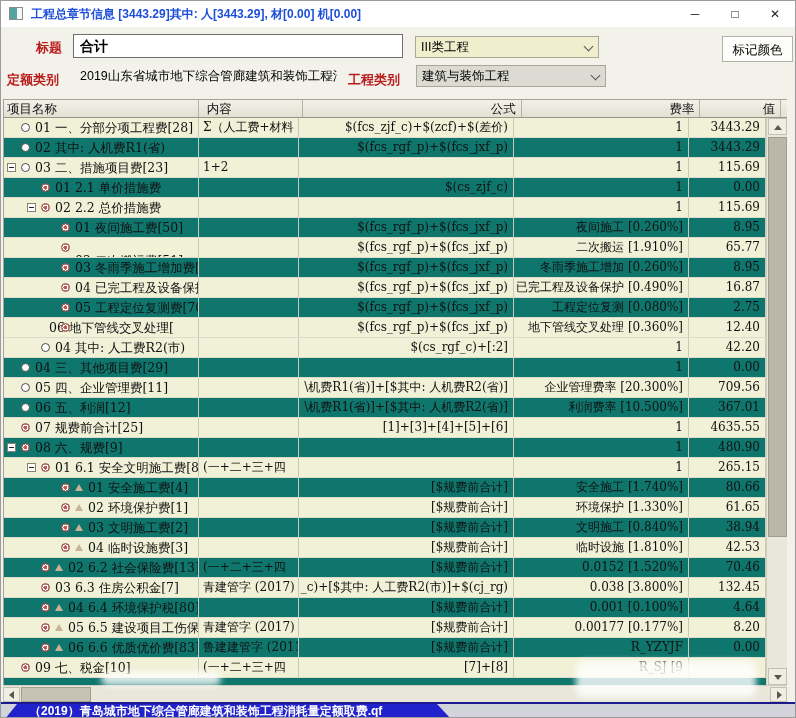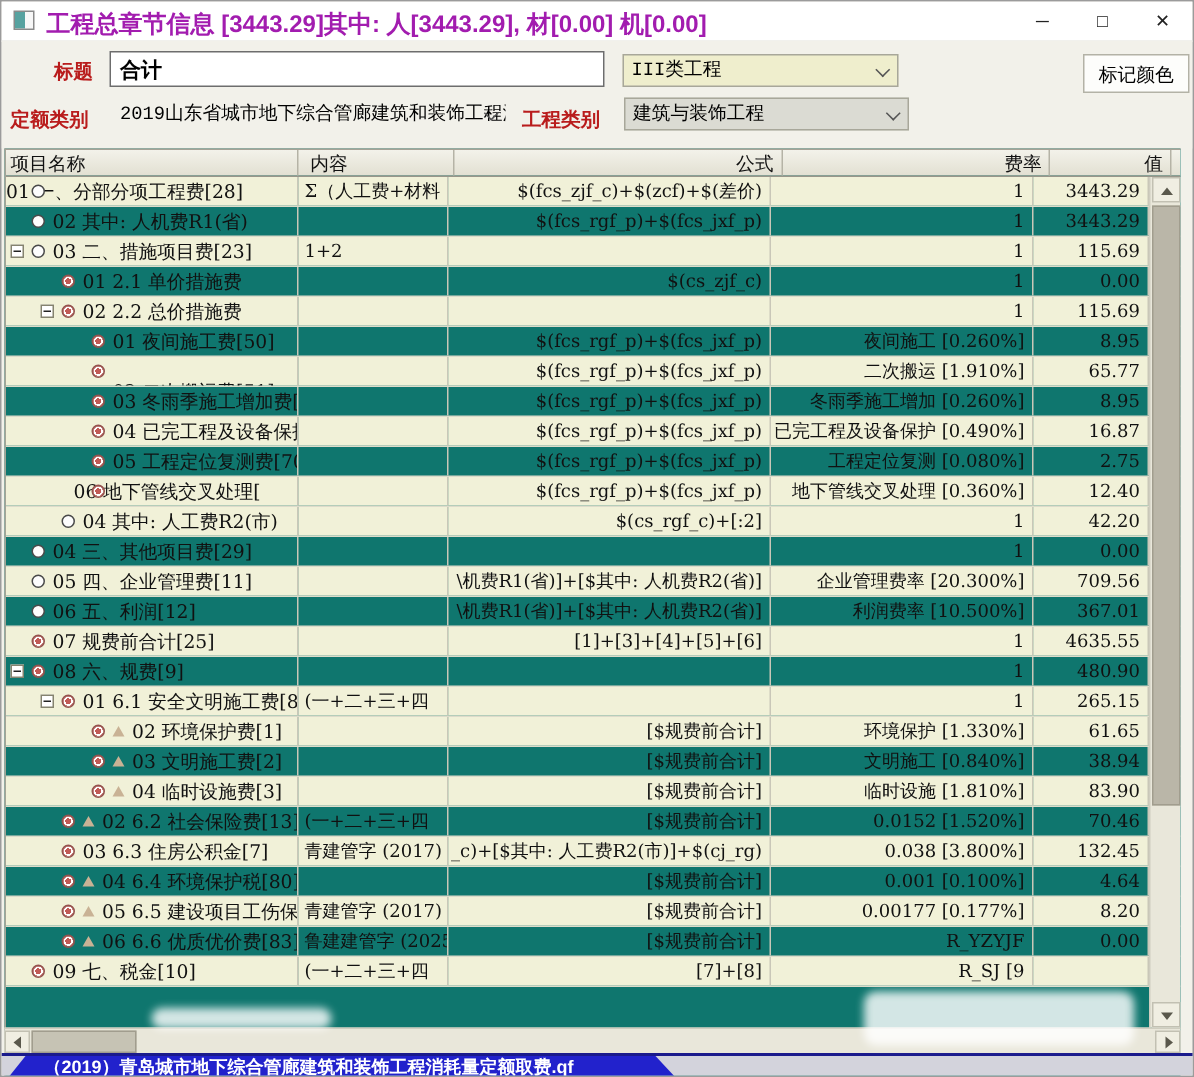--- a/index.html
+++ b/index.html
@@ -3,31 +3,31 @@
 <meta charset="utf-8">
 <style>
   html,body{margin:0;padding:0;background:#fff;}
   .win{position:relative;width:796px;height:718px;border:1px solid #9b9b9b;box-sizing:border-box;
        font-family:"Liberation Sans",sans-serif;overflow:hidden;background:#f2f1ea;}
   
   .titlebar{position:absolute;left:0;top:0;width:100%;height:26px;background:#ffffff;
             border-bottom:1px solid #e4e4e4;}
   .app-icon{position:absolute;left:8px;top:6px;width:14px;height:13px;border:1px solid #8a8a8a;
             background:linear-gradient(90deg,#57a2a0 0 55%,#f7f7f7 55%);box-sizing:border-box;}
-  .wtitle{position:absolute;left:30px;top:5px;font-size:16px;font-weight:bold;color:#a21caf;white-space:nowrap;}
+  .wtitle{position:absolute;left:30px;top:5px;font-size:12px;font-weight:bold;color:#1d4ed8;white-space:nowrap;}
   .winbtns{position:absolute;right:0;top:0;height:26px;display:flex;}
   .wbtn{width:40px;height:26px;text-align:center;line-height:26px;font-size:12px;color:#222;}
   
   .form{position:absolute;left:0;top:26px;width:100%;height:72px;background:#f2f1ea;}
   .flabel{position:absolute;font-size:13px;font-weight:bold;color:#b91c1c;white-space:nowrap;}
   .tinput{position:absolute;left:72px;top:7px;width:330px;height:24px;background:#fff;
           border:1px solid #6d6d6d;box-sizing:border-box;line-height:22px;padding-left:6px;
           font-size:14px;font-weight:bold;color:#000;}
   .select{position:absolute;height:22px;box-sizing:border-box;line-height:20px;font-size:12.5px;
-          color:#000;padding-left:5px;white-space:nowrap;overflow:hidden;font-family:Liberation Mono, monospace;}
+          color:#000;padding-left:5px;white-space:nowrap;overflow:hidden;}
   .sel-class{left:414px;top:9px;width:184px;background:#efeecd;border:1px solid #a8a79a;}
   .sel-quota{left:74px;top:39px;width:262px;background:transparent;}
   .sel-cat{left:415px;top:38px;width:190px;background:#dbdbd3;border:1px solid #a8a79a;}
   .chev{position:absolute;right:6px;top:6px;width:6px;height:6px;border-right:1.5px solid #555;
         border-bottom:1.5px solid #555;transform:rotate(45deg);}
   .markbtn{position:absolute;left:721px;top:9px;width:71px;height:26px;background:#fdfdfb;
            border:1px solid #b3b2a6;box-sizing:border-box;font-size:12.5px;color:#000;
            text-align:center;line-height:24px;font-family:"Liberation Sans",sans-serif;}
   
   .grid{position:absolute;left:2px;top:98px;width:784px;height:642px;background:#0f766e;
@@ -127,46 +127,47 @@
 
   <div class="grid">
     <div class="ghead">
       <div class="cell c-name" style="padding-left:3px;">项目名称</div>
       <div class="cell c-content">内容</div>
       <div class="cell c-formula">公式</div>
       <div class="cell c-rate">费率</div>
       <div class="cell c-value">值</div>
     </div>
     <div>
-        <div class="trow shade"><div class="cell c-name"><span class="nodeicon n-circle" style="left: 17px;"></span><span class="ntext" style="">01 一、分部分项工程费[28]</span></div><div class="cell c-content">Σ（人工费+材料</div><div class="cell c-formula">$(fcs_zjf_c)+$(zcf)+$(差价)</div><div class="cell c-rate">1</div><div class="cell c-value">3443.29</div></div>
+        <div class="trow shade"><div class="cell c-name"><span class="nodeicon n-circle" style="left: 17px;"></span><span class="ntext" style="padding-left: 31px;">01 一、分部分项工程费[28]</span></div><div class="cell c-content">Σ（人工费+材料</div><div class="cell c-formula">$(fcs_zjf_c)+$(zcf)+$(差价)</div><div class="cell c-rate">1</div><div class="cell c-value">3443.29</div></div>
         <div class="trow"><div class="cell c-name"><span class="nodeicon n-circle" style="left: 17px;"></span><span class="ntext" style="padding-left: 31px;">02 其中: 人机费R1(省)</span></div><div class="cell c-content"></div><div class="cell c-formula">$(fcs_rgf_p)+$(fcs_jxf_p)</div><div class="cell c-rate">1</div><div class="cell c-value">3443.29</div></div>
         <div class="trow shade"><div class="cell c-name"><span class="expander" style="left: 3px;"></span><span class="nodeicon n-circle" style="left: 17px;"></span><span class="ntext" style="padding-left: 31px;">03 二、措施项目费[23]</span></div><div class="cell c-content">1+2</div><div class="cell c-formula"></div><div class="cell c-rate">1</div><div class="cell c-value">115.69</div></div>
         <div class="trow"><div class="cell c-name"><span class="nodeicon n-dot" style="left: 37px;"></span><span class="ntext" style="padding-left: 51px;">01 2.1 单价措施费</span></div><div class="cell c-content"></div><div class="cell c-formula">$(cs_zjf_c)</div><div class="cell c-rate">1</div><div class="cell c-value">0.00</div></div>
         <div class="trow shade"><div class="cell c-name"><span class="expander" style="left: 23px;"></span><span class="nodeicon n-dot" style="left: 37px;"></span><span class="ntext" style="padding-left: 51px;">02 2.2 总价措施费</span></div><div class="cell c-content"></div><div class="cell c-formula"></div><div class="cell c-rate">1</div><div class="cell c-value">115.69</div></div>
         <div class="trow"><div class="cell c-name"><span class="nodeicon n-dot" style="left: 57px;"></span><span class="ntext" style="padding-left: 71px;">01 夜间施工费[50]</span></div><div class="cell c-content"></div><div class="cell c-formula">$(fcs_rgf_p)+$(fcs_jxf_p)</div><div class="cell c-rate">夜间施工 [0.260%]</div><div class="cell c-value">8.95</div></div>
         <div class="trow shade"><div class="cell c-name"><span class="nodeicon n-dot" style="left: 57px;"></span><span class="ntext" style="padding-left: 71px; margin-top: 13px;">02 二次搬运费[51]</span></div><div class="cell c-content"></div><div class="cell c-formula">$(fcs_rgf_p)+$(fcs_jxf_p)</div><div class="cell c-rate">二次搬运 [1.910%]</div><div class="cell c-value">65.77</div></div>
         <div class="trow"><div class="cell c-name"><span class="nodeicon n-dot" style="left: 57px;"></span><span class="ntext" style="padding-left: 71px;">03 冬雨季施工增加费[</span></div><div class="cell c-content"></div><div class="cell c-formula">$(fcs_rgf_p)+$(fcs_jxf_p)</div><div class="cell c-rate">冬雨季施工增加 [0.260%]</div><div class="cell c-value">8.95</div></div>
         <div class="trow shade"><div class="cell c-name"><span class="nodeicon n-dot" style="left: 57px;"></span><span class="ntext" style="padding-left: 71px;">04 已完工程及设备保护</span></div><div class="cell c-content"></div><div class="cell c-formula">$(fcs_rgf_p)+$(fcs_jxf_p)</div><div class="cell c-rate">已完工程及设备保护 [0.490%]</div><div class="cell c-value">16.87</div></div>
         <div class="trow"><div class="cell c-name"><span class="nodeicon n-dot" style="left: 57px;"></span><span class="ntext" style="padding-left: 71px;">05 工程定位复测费[70</span></div><div class="cell c-content"></div><div class="cell c-formula">$(fcs_rgf_p)+$(fcs_jxf_p)</div><div class="cell c-rate">工程定位复测 [0.080%]</div><div class="cell c-value">2.75</div></div>
         <div class="trow shade"><div class="cell c-name"><span class="nodeicon n-dot" style="left: 57px;"></span><span class="ntext" style="padding-left: 45px;">06 地下管线交叉处理[</span></div><div class="cell c-content"></div><div class="cell c-formula">$(fcs_rgf_p)+$(fcs_jxf_p)</div><div class="cell c-rate">地下管线交叉处理 [0.360%]</div><div class="cell c-value">12.40</div></div>
         <div class="trow shade"><div class="cell c-name"><span class="nodeicon n-circle" style="left: 37px;"></span><span class="ntext" style="padding-left: 51px;">04 其中: 人工费R2(市)</span></div><div class="cell c-content"></div><div class="cell c-formula">$(cs_rgf_c)+[:2]</div><div class="cell c-rate">1</div><div class="cell c-value">42.20</div></div>
         <div class="trow"><div class="cell c-name"><span class="nodeicon n-circle" style="left: 17px;"></span><span class="ntext" style="padding-left: 31px;">04 三、其他项目费[29]</span></div><div class="cell c-content"></div><div class="cell c-formula"></div><div class="cell c-rate">1</div><div class="cell c-value">0.00</div></div>
         <div class="trow shade"><div class="cell c-name"><span class="nodeicon n-circle" style="left: 17px;"></span><span class="ntext" style="padding-left: 31px;">05 四、企业管理费[11]</span></div><div class="cell c-content"></div><div class="cell c-formula">\机费R1(省)]+[$其中: 人机费R2(省)]</div><div class="cell c-rate">企业管理费率 [20.300%]</div><div class="cell c-value">709.56</div></div>
         <div class="trow"><div class="cell c-name"><span class="nodeicon n-circle" style="left: 17px;"></span><span class="ntext" style="padding-left: 31px;">06 五、利润[12]</span></div><div class="cell c-content"></div><div class="cell c-formula">\机费R1(省)]+[$其中: 人机费R2(省)]</div><div class="cell c-rate">利润费率 [10.500%]</div><div class="cell c-value">367.01</div></div>
         <div class="trow shade"><div class="cell c-name"><span class="nodeicon n-dot" style="left: 17px;"></span><span class="ntext" style="padding-left: 31px;">07 规费前合计[25]</span></div><div class="cell c-content"></div><div class="cell c-formula">[1]+[3]+[4]+[5]+[6]</div><div class="cell c-rate">1</div><div class="cell c-value">4635.55</div></div>
         <div class="trow"><div class="cell c-name"><span class="expander" style="left: 3px;"></span><span class="nodeicon n-dot" style="left: 17px;"></span><span class="ntext" style="padding-left: 31px;">08 六、规费[9]</span></div><div class="cell c-content"></div><div class="cell c-formula"></div><div class="cell c-rate">1</div><div class="cell c-value">480.90</div></div>
         <div class="trow shade"><div class="cell c-name"><span class="expander" style="left: 23px;"></span><span class="nodeicon n-dot" style="left: 37px;"></span><span class="ntext" style="padding-left: 51px;">01 6.1 安全文明施工费[84</span></div><div class="cell c-content">(一+二+三+四</div><div class="cell c-formula"></div><div class="cell c-rate">1</div><div class="cell c-value">265.15</div></div>
+        <div class="trow"><div class="cell c-name"><span class="nodeicon n-dot" style="left: 57px;"></span><span class="tri" style="left: 71px;"></span><span class="ntext" style="padding-left: 84px;">01 安全施工费[4]</span></div><div class="cell c-content"></div><div class="cell c-formula">[$规费前合计]</div><div class="cell c-rate">安全施工 [1.740%]</div><div class="cell c-value">80.66</div></div>
         <div class="trow shade"><div class="cell c-name"><span class="nodeicon n-dot" style="left: 57px;"></span><span class="tri" style="left: 71px;"></span><span class="ntext" style="padding-left: 84px;">02 环境保护费[1]</span></div><div class="cell c-content"></div><div class="cell c-formula">[$规费前合计]</div><div class="cell c-rate">环境保护 [1.330%]</div><div class="cell c-value">61.65</div></div>
         <div class="trow"><div class="cell c-name"><span class="nodeicon n-dot" style="left: 57px;"></span><span class="tri" style="left: 71px;"></span><span class="ntext" style="padding-left: 84px;">03 文明施工费[2]</span></div><div class="cell c-content"></div><div class="cell c-formula">[$规费前合计]</div><div class="cell c-rate">文明施工 [0.840%]</div><div class="cell c-value">38.94</div></div>
-        <div class="trow shade"><div class="cell c-name"><span class="nodeicon n-dot" style="left: 57px;"></span><span class="tri" style="left: 71px;"></span><span class="ntext" style="padding-left: 84px;">04 临时设施费[3]</span></div><div class="cell c-content"></div><div class="cell c-formula">[$规费前合计]</div><div class="cell c-rate">临时设施 [1.810%]</div><div class="cell c-value">83.90</div></div>
+        <div class="trow shade"><div class="cell c-name"><span class="nodeicon n-dot" style="left: 57px;"></span><span class="tri" style="left: 71px;"></span><span class="ntext" style="padding-left: 84px;">04 临时设施费[3]</span></div><div class="cell c-content"></div><div class="cell c-formula">[$规费前合计]</div><div class="cell c-rate">临时设施 [1.810%]</div><div class="cell c-value">42.53</div></div>
         <div class="trow"><div class="cell c-name"><span class="nodeicon n-dot" style="left: 37px;"></span><span class="tri" style="left: 51px;"></span><span class="ntext" style="padding-left: 64px;">02 6.2 社会保险费[13]</span></div><div class="cell c-content">(一+二+三+四</div><div class="cell c-formula">[$规费前合计]</div><div class="cell c-rate">0.0152 [1.520%]</div><div class="cell c-value">70.46</div></div>
         <div class="trow shade"><div class="cell c-name"><span class="nodeicon n-dot" style="left: 37px;"></span><span class="ntext" style="padding-left: 51px;">03 6.3 住房公积金[7]</span></div><div class="cell c-content">青建管字 (2017)</div><div class="cell c-formula">_c)+[$其中: 人工费R2(市)]+$(cj_rg)</div><div class="cell c-rate">0.038 [3.800%]</div><div class="cell c-value">132.45</div></div>
         <div class="trow"><div class="cell c-name"><span class="nodeicon n-dot" style="left: 37px;"></span><span class="tri" style="left: 51px;"></span><span class="ntext" style="padding-left: 64px;">04 6.4 环境保护税[80]</span></div><div class="cell c-content"></div><div class="cell c-formula">[$规费前合计]</div><div class="cell c-rate">0.001 [0.100%]</div><div class="cell c-value">4.64</div></div>
         <div class="trow shade"><div class="cell c-name"><span class="nodeicon n-dot" style="left: 37px;"></span><span class="tri" style="left: 51px;"></span><span class="ntext" style="padding-left: 64px;">05 6.5 建设项目工伤保</span></div><div class="cell c-content">青建管字 (2017)</div><div class="cell c-formula">[$规费前合计]</div><div class="cell c-rate">0.00177 [0.177%]</div><div class="cell c-value">8.20</div></div>
-        <div class="trow"><div class="cell c-name"><span class="nodeicon n-dot" style="left: 37px;"></span><span class="tri" style="left: 51px;"></span><span class="ntext" style="padding-left: 64px;">06 6.6 优质优价费[83]</span></div><div class="cell c-content">鲁建建管字 (2025</div><div class="cell c-formula">[$规费前合计]</div><div class="cell c-rate">R_YZYJF</div><div class="cell c-value">0.00</div></div>
+        <div class="trow"><div class="cell c-name"><span class="nodeicon n-dot" style="left: 37px;"></span><span class="tri" style="left: 51px;"></span><span class="ntext" style="padding-left: 64px;">06 6.6 优质优价费[83]</span></div><div class="cell c-content">鲁建建管字 (2011</div><div class="cell c-formula">[$规费前合计]</div><div class="cell c-rate">R_YZYJF</div><div class="cell c-value">0.00</div></div>
         <div class="trow shade"><div class="cell c-name"><span class="nodeicon n-dot" style="left: 17px;"></span><span class="ntext" style="padding-left: 31px;">09 七、税金[10]</span></div><div class="cell c-content">(一+二+三+四</div><div class="cell c-formula">[7]+[8]</div><div class="cell c-rate">R_SJ [9</div><div class="cell c-value"></div></div>
       </div>
     <div class="vscroll">
       <span class="sbtn sb-up"></span>
       <span class="vthumb"></span>
       <span class="sbtn sb-down"></span>
     </div>
   </div>
 
   <div class="hscroll">

